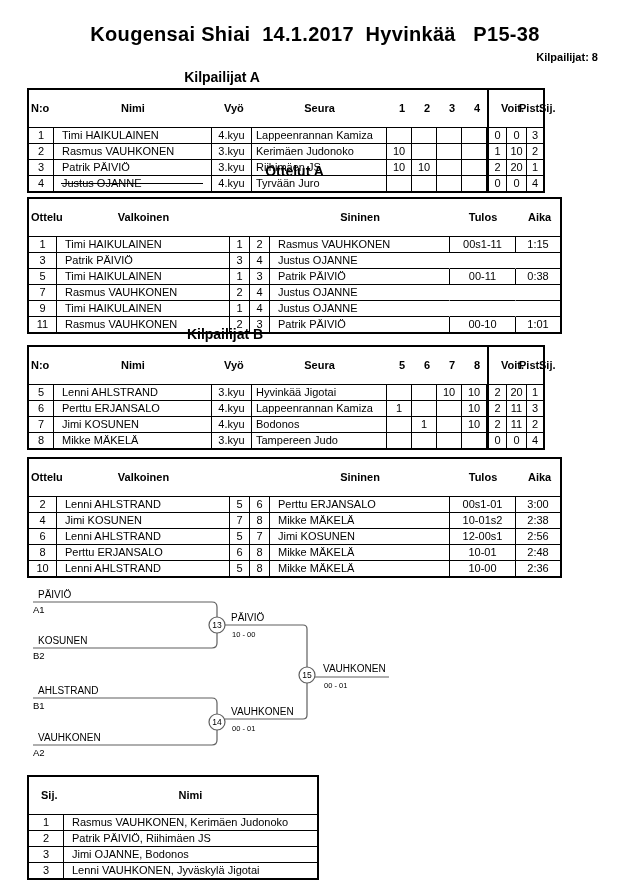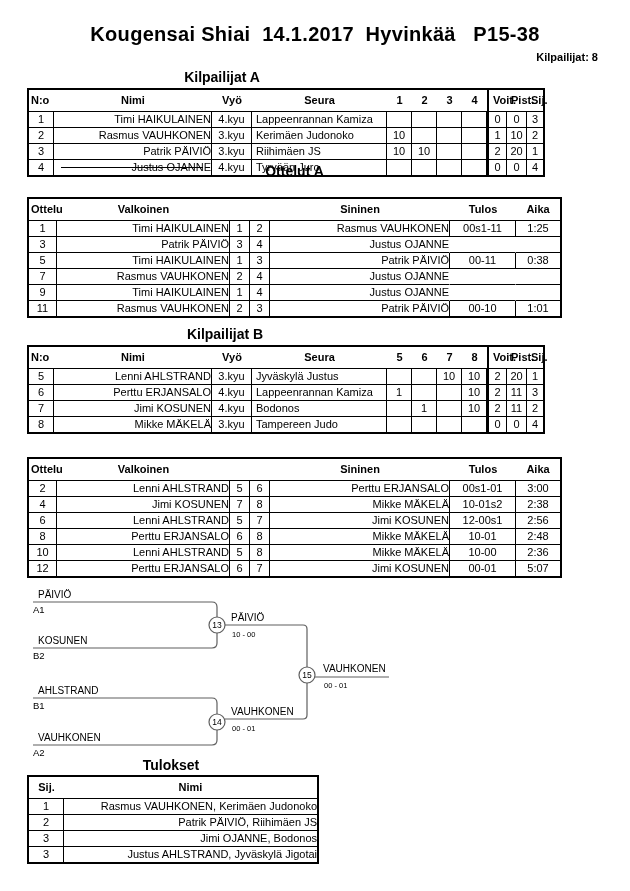--- a/index.html
+++ b/index.html
@@ -26,33 +26,33 @@
     table-layout:fixed; border:2px solid #000; box-sizing:border-box;
     font-size:11px;
   }
   .comp-a { top:88px;  left:27px; width:518px; }
   .match-a{ top:197px; left:27px; width:535px; }
   .comp-b { top:345px; left:27px; width:518px; }
   .match-b{ top:457px; left:27px; width:535px; }
   .res    { top:775px; left:27px; width:292px; }
 
   th {
-    font-weight:bold; text-align:center; padding:4px; height:13px; line-height:13px;
+    font-weight:bold; text-align:center; padding:12px; height:13px; line-height:13px;
     border-bottom:1px solid #000; white-space:nowrap; overflow:visible; vertical-align:middle;
   }
   td {
     padding:0; height:15px; line-height:15px; vertical-align:middle;
     border-right:1px solid #000; border-bottom:1px solid #000;
     white-space:nowrap; overflow:hidden;
   }
   tr:last-child td { border-bottom:none; }
   td:last-child { border-right:none; }
   .h-left { text-align:left; padding-left:2px; }
   .c  { text-align:center; }
-  .l  { text-align:right; padding-left:8px; }
+  .l  { text-align:left; padding-left:8px; }
   .club { text-align:left; padding-left:4px; }
   .heavy { border-left:2px solid #000; }
   td.struck { position:relative; }
   td.struck::after {
     content:""; position:absolute; left:7px; right:8px; top:50%;
     margin-top:-1px; border-top:1px solid #000;
   }
   td.blank { border-right-color:transparent; }
 
   .bracket { position:absolute; top:585px; left:27px; }
@@ -179,21 +179,21 @@
       </tr>
     </thead>
     <tbody>
       <tr>
         <td class="c">1</td>
         <td class="l">Timi HAIKULAINEN</td>
         <td class="c">1</td>
         <td class="c">2</td>
         <td class="l">Rasmus VAUHKONEN</td>
         <td class="c">00s1-11</td>
-        <td class="c">1:25</td>
+        <td class="c">1:15</td>
       </tr>
       <tr>
         <td class="c">3</td>
         <td class="l">Patrik PÄIVIÖ</td>
         <td class="c">3</td>
         <td class="c">4</td>
         <td class="l blank">Justus OJANNE</td>
         <td class="c blank"></td>
         <td class="c"></td>
       </tr>
@@ -264,21 +264,21 @@
         <th class="heavy">Voit.</th>
         <th>Pist.</th>
         <th>Sij.</th>
       </tr>
     </thead>
     <tbody>
       <tr>
         <td class="c">5</td>
         <td class="l">Lenni AHLSTRAND</td>
         <td class="c">3.kyu</td>
-        <td class="club">Jyväskylä Justus</td>
+        <td class="club">Hyvinkää Jigotai</td>
         <td class="c"></td>
         <td class="c"></td>
         <td class="c">10</td>
         <td class="c">10</td>
         <td class="c heavy">2</td>
         <td class="c">20</td>
         <td class="c">1</td>
       </tr>
       <tr>
         <td class="c">6</td>
@@ -381,29 +381,20 @@
         <td class="c">2:48</td>
       </tr>
       <tr>
         <td class="c">10</td>
         <td class="l">Lenni AHLSTRAND</td>
         <td class="c">5</td>
         <td class="c">8</td>
         <td class="l">Mikke MÄKELÄ</td>
         <td class="c">10-00</td>
         <td class="c">2:36</td>
-      </tr>
-      <tr>
-        <td class="c">12</td>
-        <td class="l">Perttu ERJANSALO</td>
-        <td class="c">6</td>
-        <td class="c">7</td>
-        <td class="l">Jimi KOSUNEN</td>
-        <td class="c">00-01</td>
-        <td class="c">5:07</td>
       </tr>
     </tbody>
   </table>
 
   <svg class="bracket" width="400" height="178" viewBox="0 0 400 178">
     <g fill="none" stroke="#5f5f5f" stroke-width="1.2">
       <path d="M6 17 H185 Q190 17 190 22 V32"></path>
       <path d="M6 63 H185 Q190 63 190 58 V48"></path>
       <path d="M6 113 H185 Q190 113 190 118 V129"></path>
       <path d="M6 160 H185 Q190 160 190 155 V145"></path>
@@ -426,21 +417,20 @@
     <text class="bname" x="204" y="36">PÄIVIÖ</text>
     <text class="bscore" x="205" y="52">10 - 00</text>
     <text class="bnum" x="190" y="140">14</text>
     <text class="bname" x="204" y="130">VAUHKONEN</text>
     <text class="bscore" x="205" y="146">00 - 01</text>
     <text class="bnum" x="280" y="93">15</text>
     <text class="bname" x="296" y="87">VAUHKONEN</text>
     <text class="bscore" x="297" y="103">00 - 01</text>
   </svg>
 
-  <div class="sec-title t-res">Tulokset</div>
   <table class="res">
     <colgroup>
       <col style="width:35px">
         <col style="width:253px">
     </colgroup>
     <thead>
       <tr>
         <th>Sij.</th>
         <th>Nimi</th>
       </tr>
@@ -453,18 +443,18 @@
       <tr>
         <td class="c">2</td>
         <td class="l">Patrik PÄIVIÖ, Riihimäen JS</td>
       </tr>
       <tr>
         <td class="c">3</td>
         <td class="l">Jimi OJANNE, Bodonos</td>
       </tr>
       <tr>
         <td class="c">3</td>
-        <td class="l">Justus AHLSTRAND, Jyväskylä Jigotai</td>
+        <td class="l">Lenni VAUHKONEN, Jyväskylä Jigotai</td>
       </tr>
     </tbody>
   </table>
 
 </div>
 
 </body></html>

